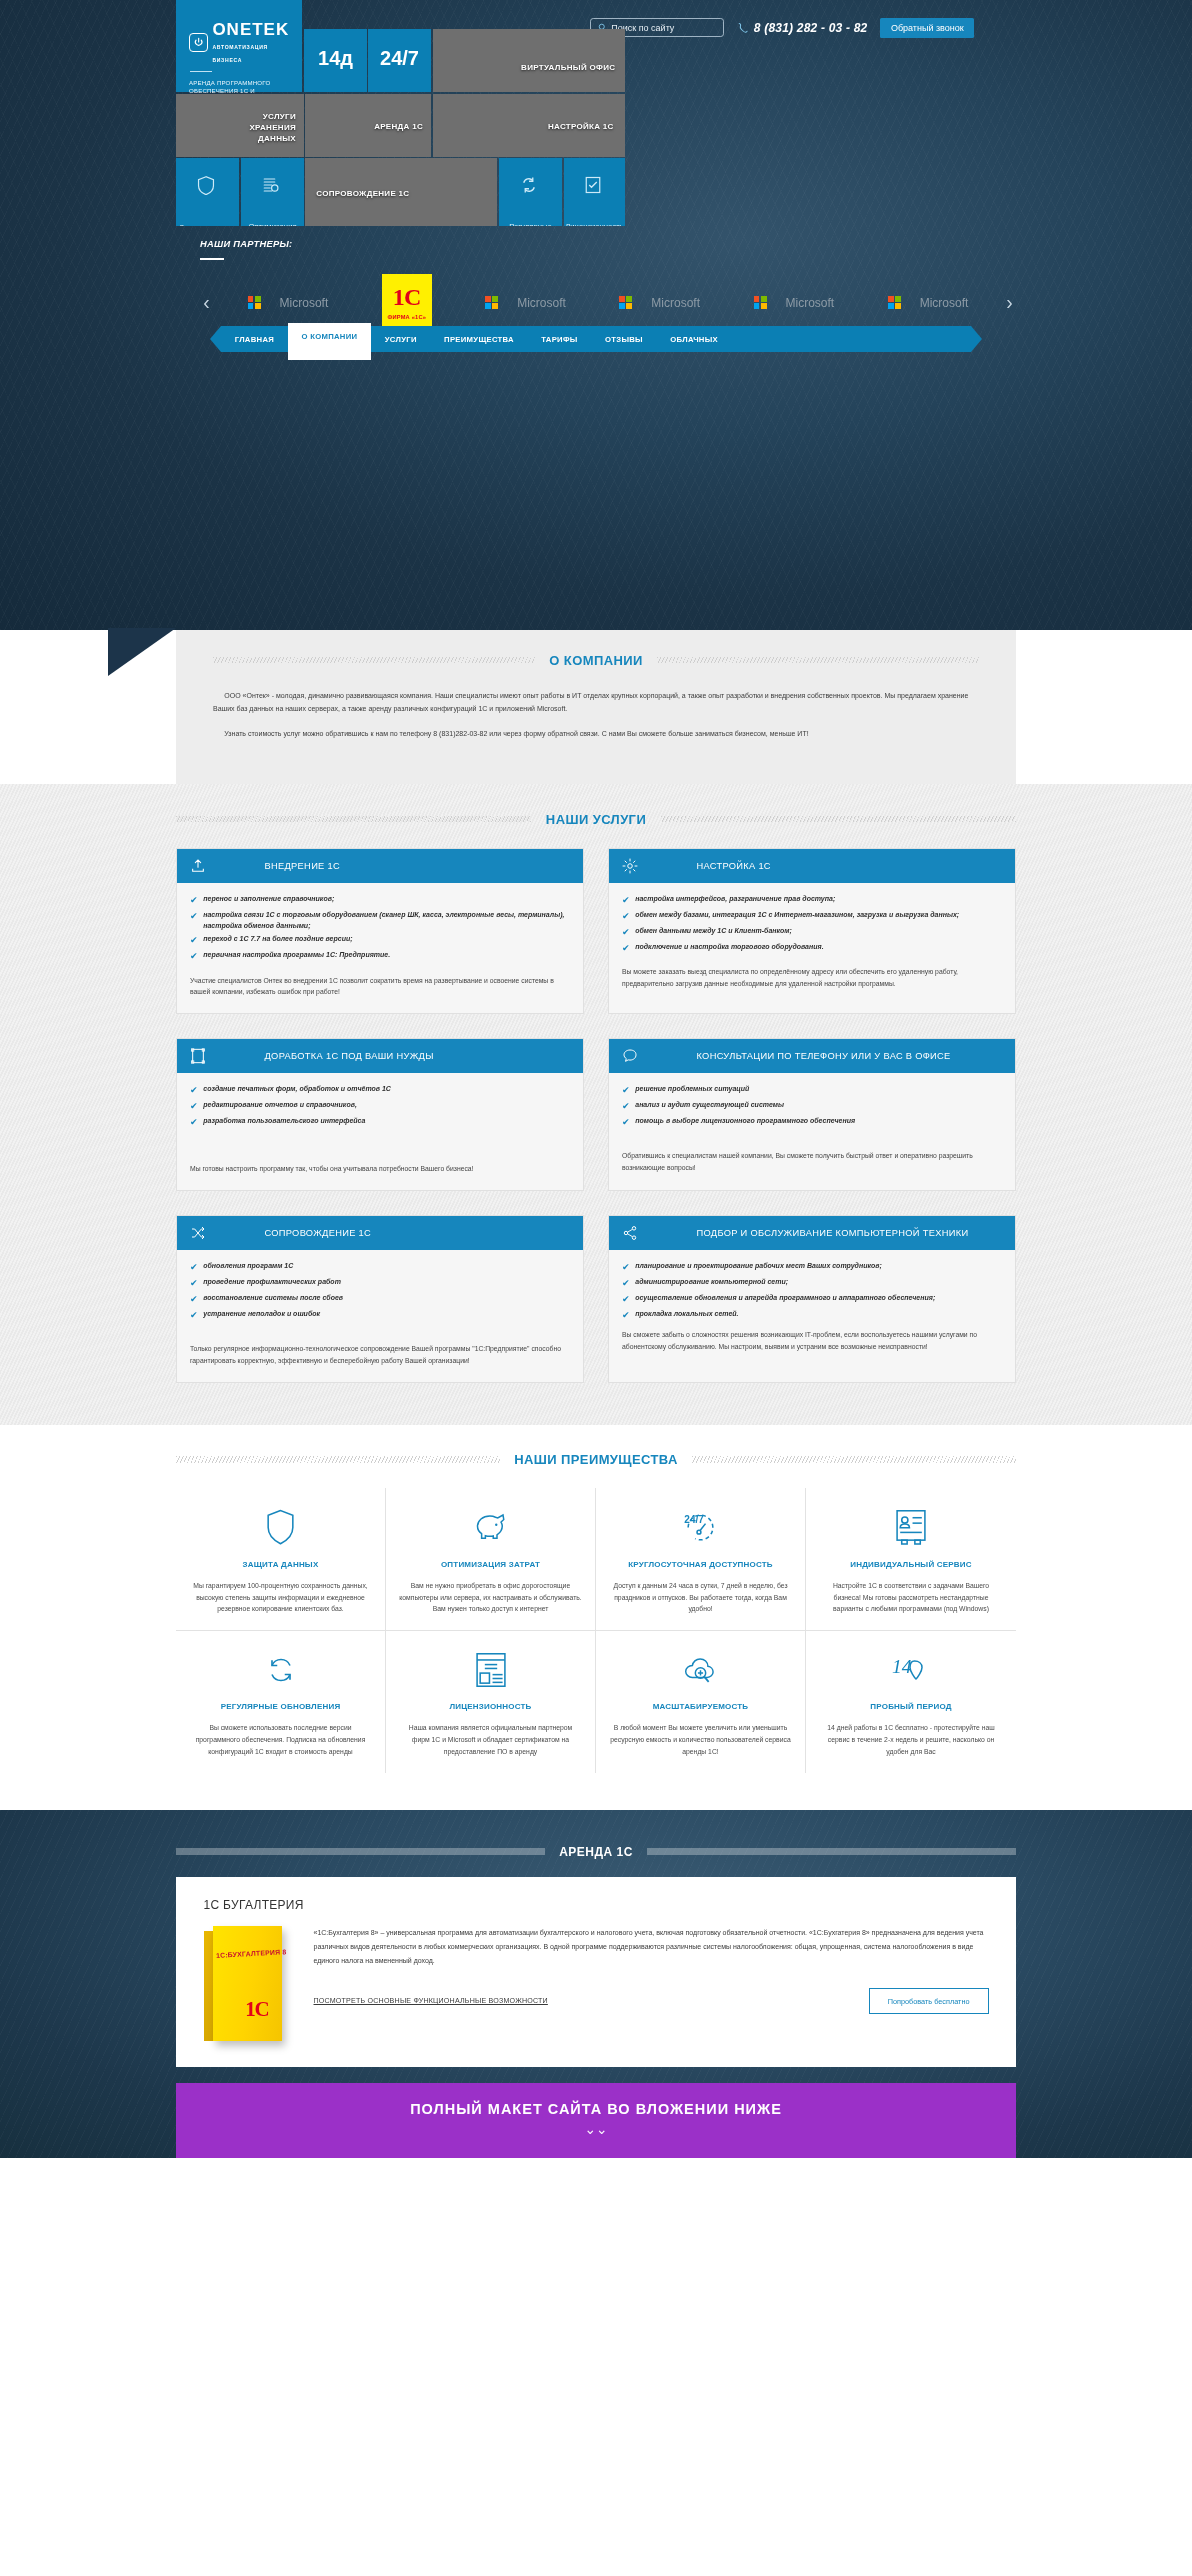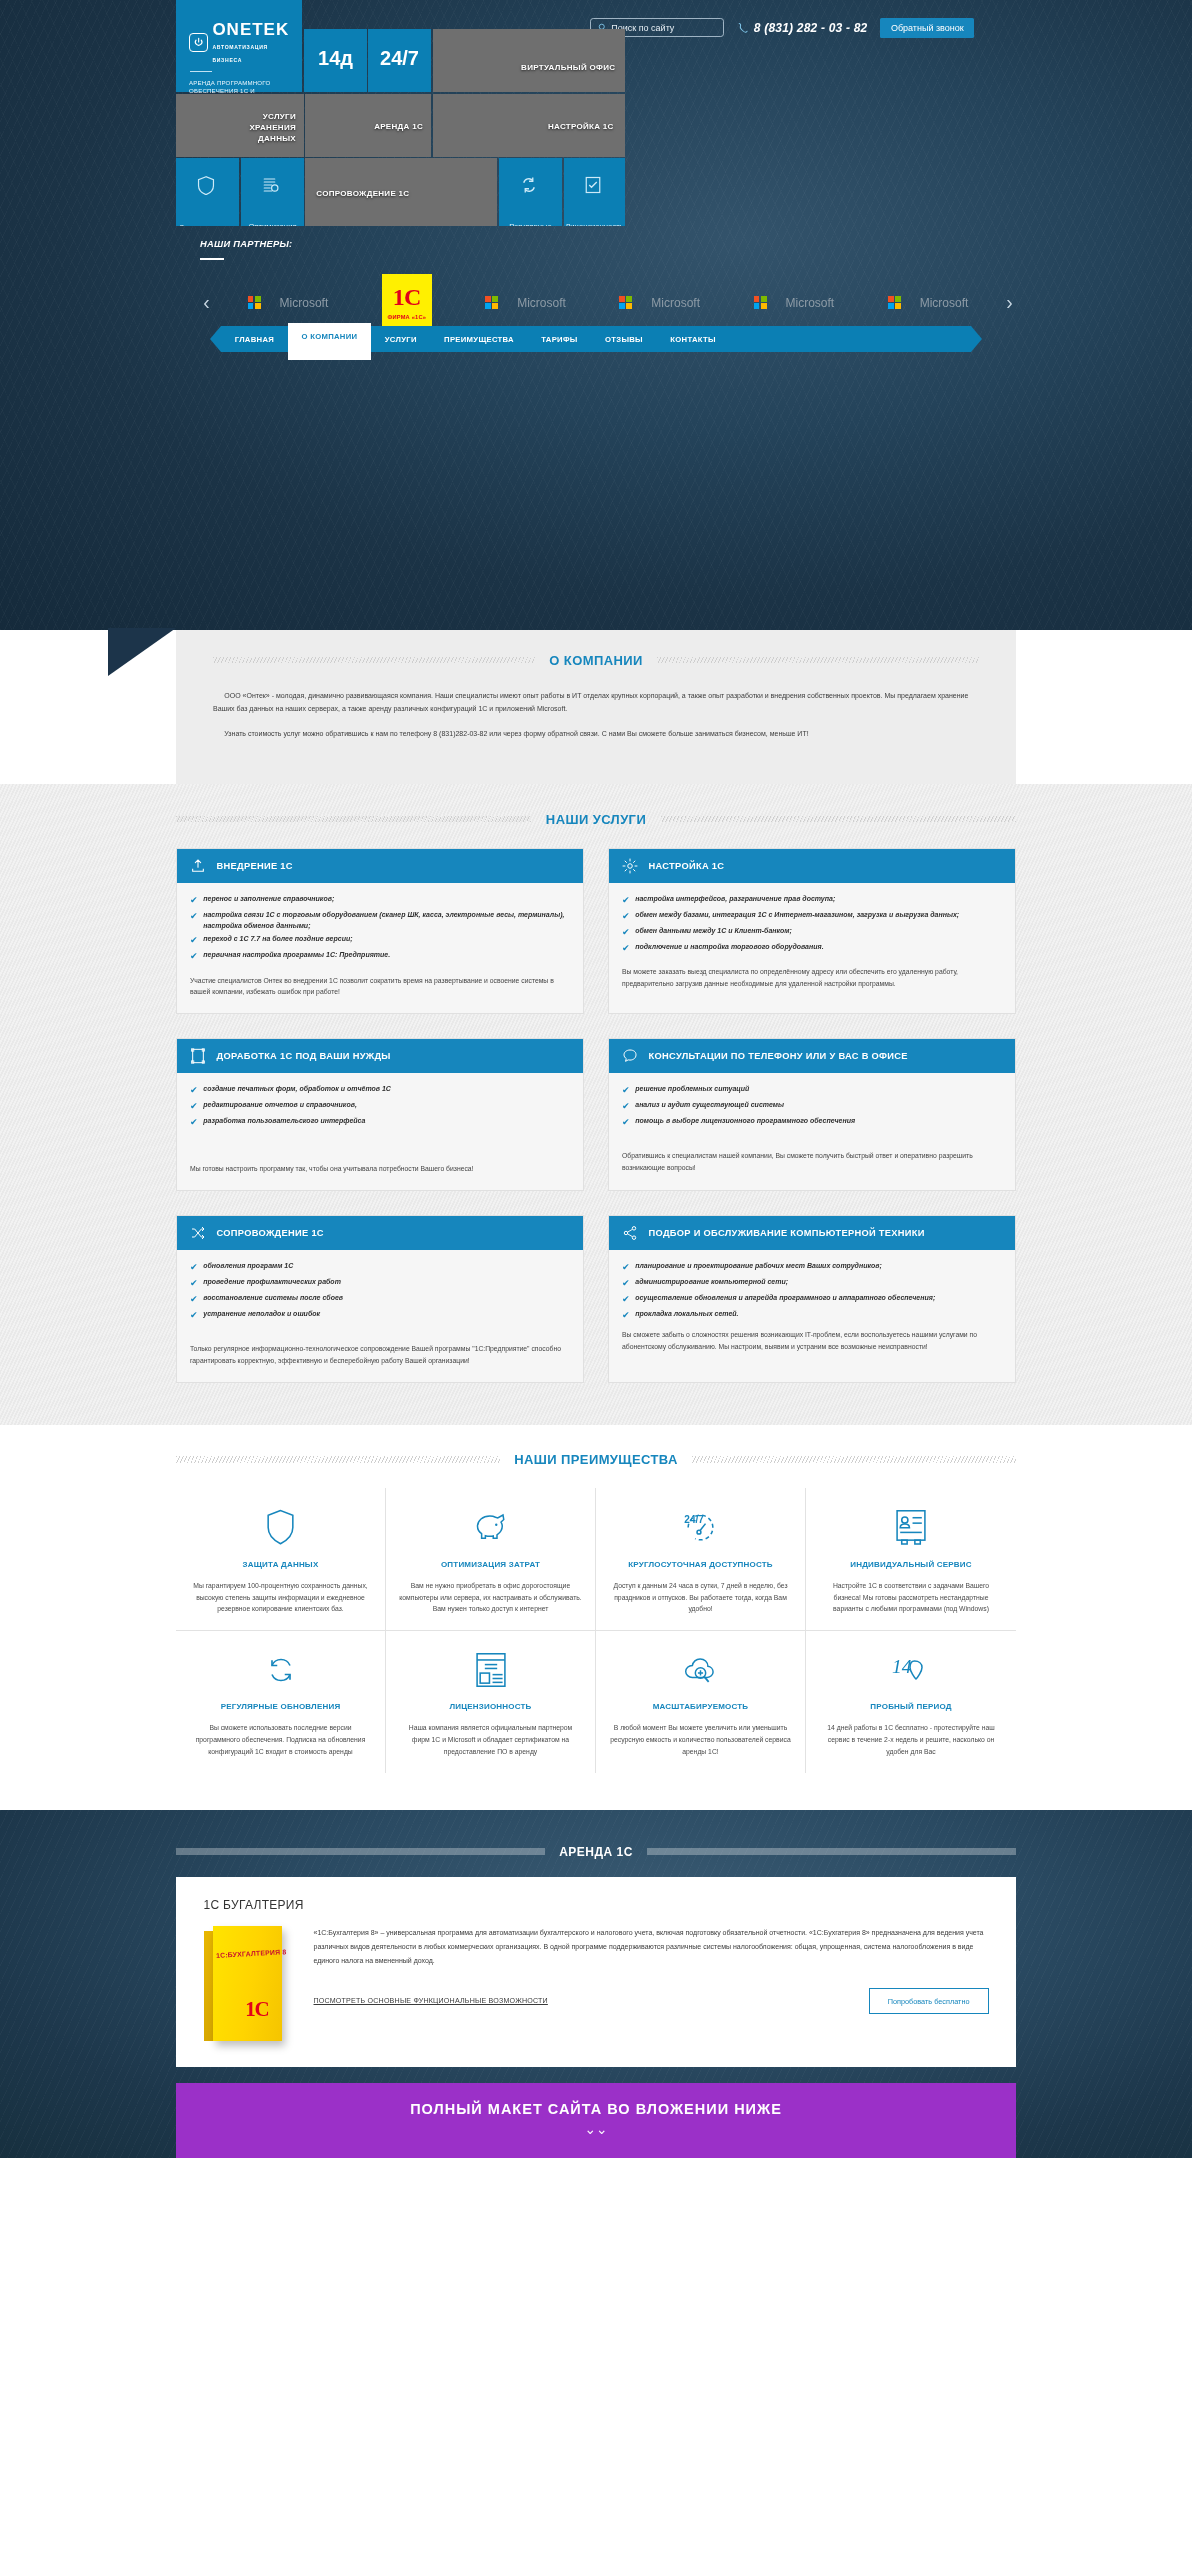--- a/index.html
+++ b/index.html
@@ -162,21 +162,21 @@
   }
   .svc-inner { width: 840px; margin: 0 auto; }
   .svc-grid { display:grid; grid-template-columns: 1fr 1fr; gap: 24px 24px; margin-top: 8px; }
   .svc-card { background:#f6f6f6; border: 0.8px solid #e0e0e0; }
   .svc-head {
     background:#1686bd; color:#fff; display:flex; align-items:center; gap: 10.5px;
     padding: 9px 13px; min-height: 26px;
   }
   .svc-head.two { align-items: center; }
   .svc-ico { width: 16px; height: 16px; flex:0 0 auto; }
-  .svc-title { font-size: 9.3px; font-weight:700; letter-spacing:0.3px; line-height:1.3; }
+  .svc-title { font-size: 9.3px; font-weight:400; letter-spacing:0.3px; line-height:1.3;margin-left:48px; }
   .svc-body { padding: 11.3px 13px 14.5px; }
   .svc-li { display:flex; gap:5.7px; margin-bottom: 2.4px; }
   .svc-check { color:#1686bd; font-size: 9px; line-height:1.5; flex:0 0 auto; }
   .svc-li-t { font-size: 7px; font-weight:700; font-style: italic; color:#2e2e2e; line-height:1.55; }
   .svc-note { font-size: 6.8px; color:#444; line-height:1.75; margin-top: 11.3px; }
 
   
   .adv {
     width:1192px; padding: 27.5px 0 37px; background:#ffffff;
   }
@@ -431,21 +431,21 @@
       </div>
 
       <div class="navwrap">
         <nav class="navbar">
           <div class="navitem">ГЛАВНАЯ</div>
           <div class="navitem active">О КОМПАНИИ</div>
           <div class="navitem">УСЛУГИ</div>
           <div class="navitem">ПРЕИМУЩЕСТВА</div>
           <div class="navitem">ТАРИФЫ</div>
           <div class="navitem">ОТЗЫВЫ</div>
-          <div class="navitem">КОНТАКТЫ</div>
+          <div class="navitem">ОБЛАЧНЫХ</div>
         </nav>
       </div>
     </div>
   </section>
 
   <section class="about-band">
     <div class="about-card">
       <div class="about-notch"></div>
       <div class="section-head">
         <span class="sh-line"></span>

